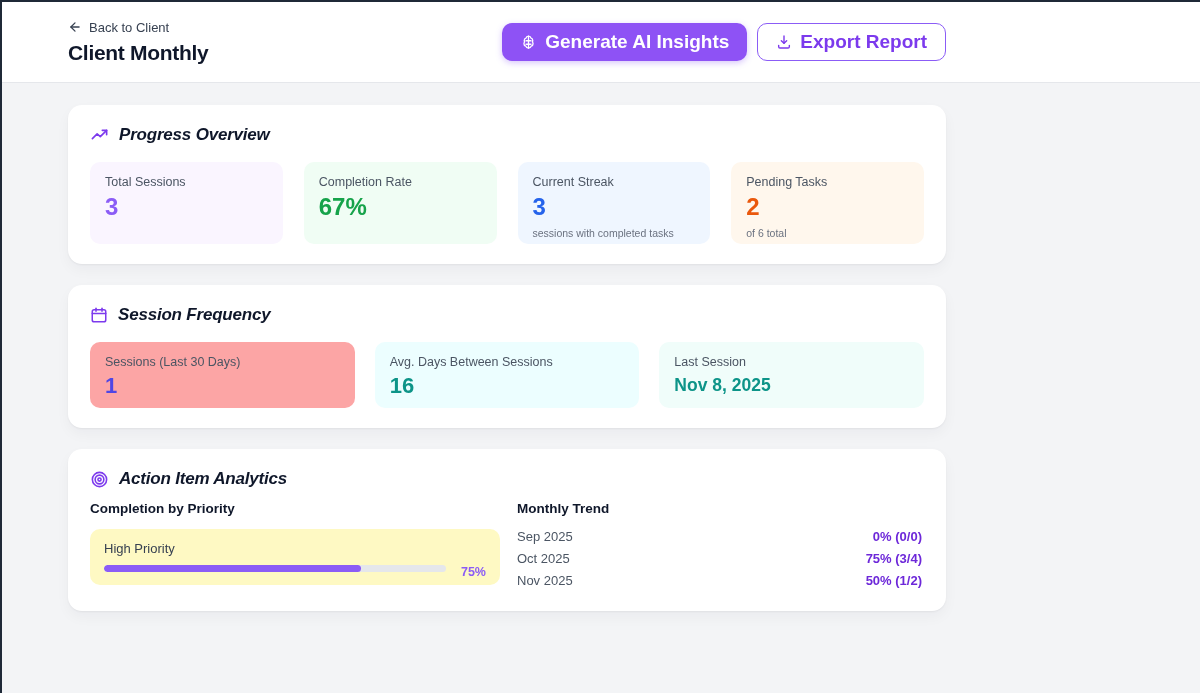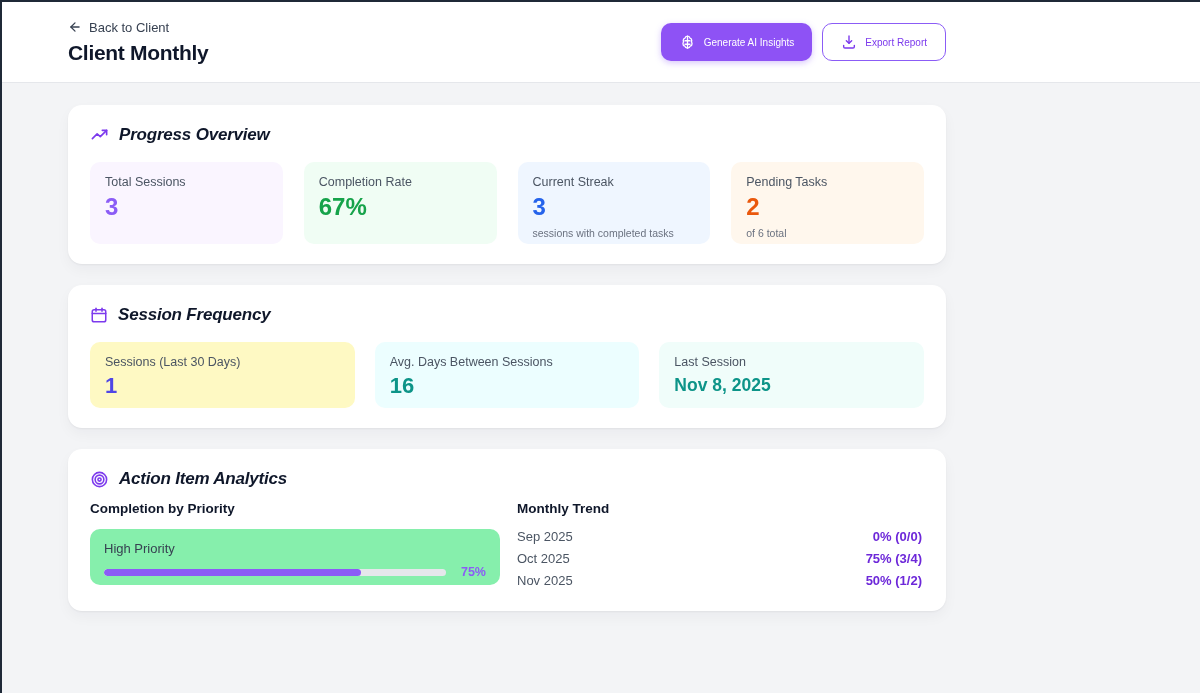--- a/index.html
+++ b/index.html
@@ -33,21 +33,21 @@
     cursor: pointer;
     margin-bottom: 6px;
     text-align: right;
   }
   .page-title { font-size: 21px; font-weight: 700; color: #0f172a; letter-spacing: -0.3px; }
   .header-buttons { display: flex; gap: 10px; align-items: center; }
   .btn {
     display: inline-flex; align-items: center; gap: 8px;
     height: 38px; padding: 0 18px;
     border-radius: 10px;
-    font-size: 10px; font-weight: 400;
+    font-size: 19px; font-weight: 700;
     cursor: pointer;
     border: none;
     font-family: "Liberation Sans", sans-serif;
   }
   .btn-primary { color: #ffffff; box-shadow: 0 2px 6px rgba(139,92,246,.35); }
   .btn-outline { background: #ffffff; border: 1.5px solid #8b5cf6; }
 
   
   .main { padding-top: 22px; }
   .card {
@@ -76,27 +76,27 @@
   .stat-label { font-size: 12.5px; color: #4b5563; margin-bottom: 5px; }
   .stat-value { font-size: 24px; font-weight: 700; line-height: 1.1; }
   .stat-value.mid { font-size: 22px; }
   .stat-value.date { font-size: 17.5px; padding-top: 2px; }
   .stat-sub { font-size: 10.5px; color: #6b7280; margin-top: 7px; }
 
   
   .analytics-cols { display: grid; grid-template-columns: 410px 1fr; gap: 17px; margin-top: 3px; }
   .col-heading { font-size: 13.5px; font-weight: 700; color: #0f172a; margin-bottom: 13px; }
   .priority-card {
-    background: #86efac;
+    background: #fef9c3;
     border-radius: 10px;
     padding: 12px 14px 14px 14px;
     height: 56px;
   }
   .priority-label { font-size: 13px; color: #374151; margin-bottom: 9px; }
-  .bar-row { display: flex; align-items: center; }
+  .bar-row { display: flex; align-items: flex-start; }
   .bar-track {
     flex: 1; height: 7px;
     background: #e5e7eb; border-radius: 4px;
     overflow: hidden;
   }
   .bar-fill { height: 100%; border-radius: 4px; background: #8b5cf6; }
   .bar-pct { margin-left: 10px; font-size: 12.5px; font-weight: 700; color: #8b5cf6; width: 30px; text-align: right; }
 
   .trend-rows { padding-right: 2px; }
   .trend-row {
@@ -179,21 +179,21 @@
     <div class="card-title-row">
       <svg width="18" height="18" viewBox="0 0 24 24" fill="none" stroke="currentColor" stroke-width="2" stroke-linecap="round" stroke-linejoin="round">
           <rect x="3" y="5" width="18" height="16" rx="2.5"></rect>
           <path d="M8 3v4"></path>
           <path d="M16 3v4"></path>
           <path d="M3 10h18"></path>
         </svg>
       <span class="card-title">Session Frequency</span>
     </div>
     <div class="stat-grid-3">
-      <div class="stat stat-short" style="background: #fef9c3;">
+      <div class="stat stat-short" style="background: #fca5a5;">
         <div class="stat-label">Sessions (Last 30 Days)</div>
         <div class="stat-value mid" style="color: rgb(79, 70, 229);">1</div>
       </div>
       <div class="stat stat-short" style="background: rgb(236, 254, 255);">
         <div class="stat-label">Avg. Days Between Sessions</div>
         <div class="stat-value mid" style="color: rgb(13, 148, 136);">16</div>
       </div>
       <div class="stat stat-short" style="background: rgb(240, 253, 250);">
         <div class="stat-label">Last Session</div>
         <div class="stat-value date" style="color: rgb(13, 148, 136);">Nov 8, 2025</div>

